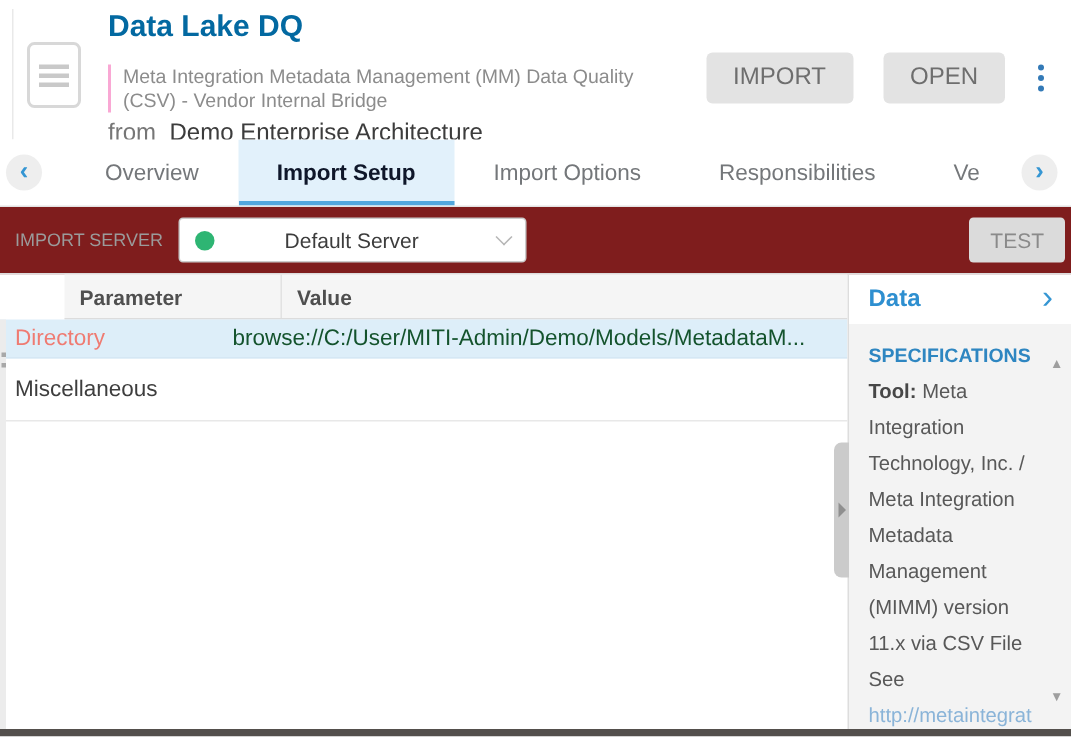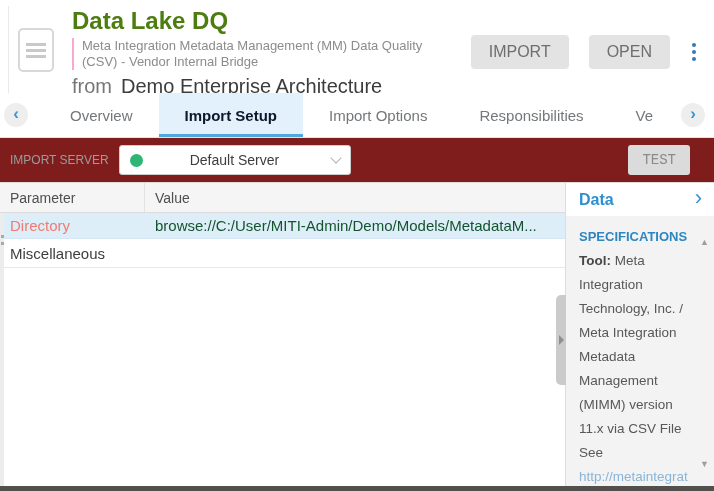--- a/index.html
+++ b/index.html
@@ -6,23 +6,23 @@
   body { font-family: "Liberation Sans", sans-serif; background:#fff; }
   .window { position:relative; width:714px; height:491px; background:#fff; overflow:hidden; }
 
   
   .header { position:relative; height:93px; background:#fff; }
   .header::before { content:''; position:absolute; left:8px; top:6px; bottom:0; width:1px; background:#e9e9e9; }
   .doc-icon { position:absolute; left:18px; top:28px; width:36px; height:44px; border:2px solid #d8d8d8; border-radius:5px; background:#fff;
               display:flex; flex-direction:column; justify-content:center; align-items:center; gap:3px; }
   .doc-icon i { display:block; width:20px; height:3px; background:#c9c9c9; }
   .title-block { margin-left:72px; padding-top:7px; }
-  .page-title { font-size:24px; font-weight:600; color:#4d7c0f; margin-bottom:3px; }
+  .page-title { font-size:20px; font-weight:600; color:#0369a1; margin-bottom:13px; }
   .subtitle { border-left:2px solid #f9a8d4; padding-left:8px; color:#8c8c8c; font-size:13px; line-height:16px; max-width:372px; }
-  .from-line { margin-top:5px; font-size:20px; color:#767676; }
+  .from-line { margin-top:5px; font-size:16px; color:#767676; }
   .from-line .from-value { color:#3c3c3c; margin-left:9px; }
   .header-buttons { position:absolute; right:16px; top:35px; display:flex; align-items:center; gap:20px; }
   .btn { background:#e3e3e3; color:#6e6e6e; font-size:16px; padding:8px 18px; border:none; border-radius:4px; font-family:inherit; cursor:pointer; }
   .kebab { display:flex; flex-direction:column; gap:3px; padding:2px; cursor:pointer; }
   .kebab i { width:4px; height:4px; border-radius:50%; background:#337ab7; }
 
   
   .tabbar { position:relative; height:45px; border-bottom:1px solid #e3e3e3; display:flex; align-items:stretch; background:#fff; }
   .nav-circle { width:24px; height:24px; border-radius:50%; background:#eeeeee; color:#3596d3; align-self:center;
                 display:flex; align-items:center; justify-content:center; font-size:17px; font-weight:bold; cursor:pointer; padding-bottom:2px; }
@@ -33,36 +33,36 @@
   .tab.active { color:#0f172a; font-weight:bold; background:#e2f1fb; box-shadow:inset 0 -3px 0 #52a7dd; }
 
   
   .toolbar { height:45px; background:#7f1d1d; border-bottom:1px solid #dcdcdc; display:flex; align-items:center; padding-left:10px; }
   .server-label { font-size:12px; color:#9b9b9b; margin-right:10px; }
   .server-select { width:232px; height:30px; background:#fff; border:1px solid #ccc; border-radius:3px;
                    display:flex; align-items:center; padding:0 10px; gap:8px; cursor:pointer; }
   .green-dot { width:13px; height:13px; border-radius:50%; background:#2eb573; }
   .select-value { flex:1; font-size:14px; color:#3d3d3d;padding-left:39px; }
   .select-chevron { width:8px; height:8px; border-right:1px solid #b5b5b5; border-bottom:1px solid #b5b5b5; transform:rotate(45deg); margin-top:-4px; }
-  .test-btn { margin-left:auto; margin-right:24px; background:#dbdbdb; color:#8a8a8a; font-size:14px; padding:7px 14px; border:none; border-radius:3px; font-family:Liberation Mono, monospace; cursor:pointer;text-align:right; }
+  .test-btn { margin-left:auto; margin-right:4px; background:#dbdbdb; color:#8a8a8a; font-size:14px; padding:7px 14px; border:none; border-radius:3px; font-family:Liberation Sans, sans-serif; cursor:pointer;text-align:right; }
 
   
   .main { display:flex; height:303px; position:relative; }
   .table-area { flex:1; position:relative; background:#fff; min-width:0; }
   .left-rail { position:absolute; left:0; top:30px; bottom:0; width:4px; background:#ececec; }
   .left-rail .dots { position:absolute; top:22px; left:0; width:4px; display:flex; flex-direction:column; gap:4px; align-items:center; }
   .left-rail .dots i { width:3px; height:3px; background:#a8a8a8; }
   .thead { display:flex; height:30px; background:#f5f5f5; border-bottom:1px solid #dcdcdc; align-items:center;
-           font-weight:normal; font-size:14px; color:#4f4f4f; }
+           font-weight:bold; font-size:14px; color:#4f4f4f;margin-left:43px; }
   .col-param { width:145px; padding-left:10px; flex-shrink:0; }
   .thead .col-param { border-right:1px solid #e2e2e2; height:100%; display:flex; align-items:center; }
   .col-value { flex:1; padding-left:10px; min-width:0; }
   .trow { display:flex; align-items:center; border-bottom:1px solid #e8e8e8; cursor:pointer; }
   .trow.selected { background:#ddeef9; height:26px; border-bottom:1px solid #d5e7f4; }
-  .trow.plain { height:29px; }
+  .trow.plain { height:42px; }
   .param-red { color:#ef7b72; font-size:15px; }
   .param-plain { color:#3e3e3e; font-size:15px; }
   .cell-value { font-size:15px; color:#14532d; white-space:nowrap; overflow:hidden; }
 
   
   .help-panel { width:149px; border-left:1px solid #ddd; display:flex; flex-direction:column; background:#fff; position:relative; }
   .help-header { height:33px; display:flex; align-items:center; justify-content:space-between; padding:0 12px 0 13px; }
   .help-title { color:#2e8fd0; font-weight:bold; font-size:16px; }
   .help-chevron { color:#3596d3; font-size:22px; line-height:1; cursor:pointer; padding-bottom:4px; }
   .help-content { flex:1; background:#f3f3f3; padding:9px 26px 0 13px; font-size:13.5px; line-height:24px; color:#585858; position:relative; overflow:hidden; }

